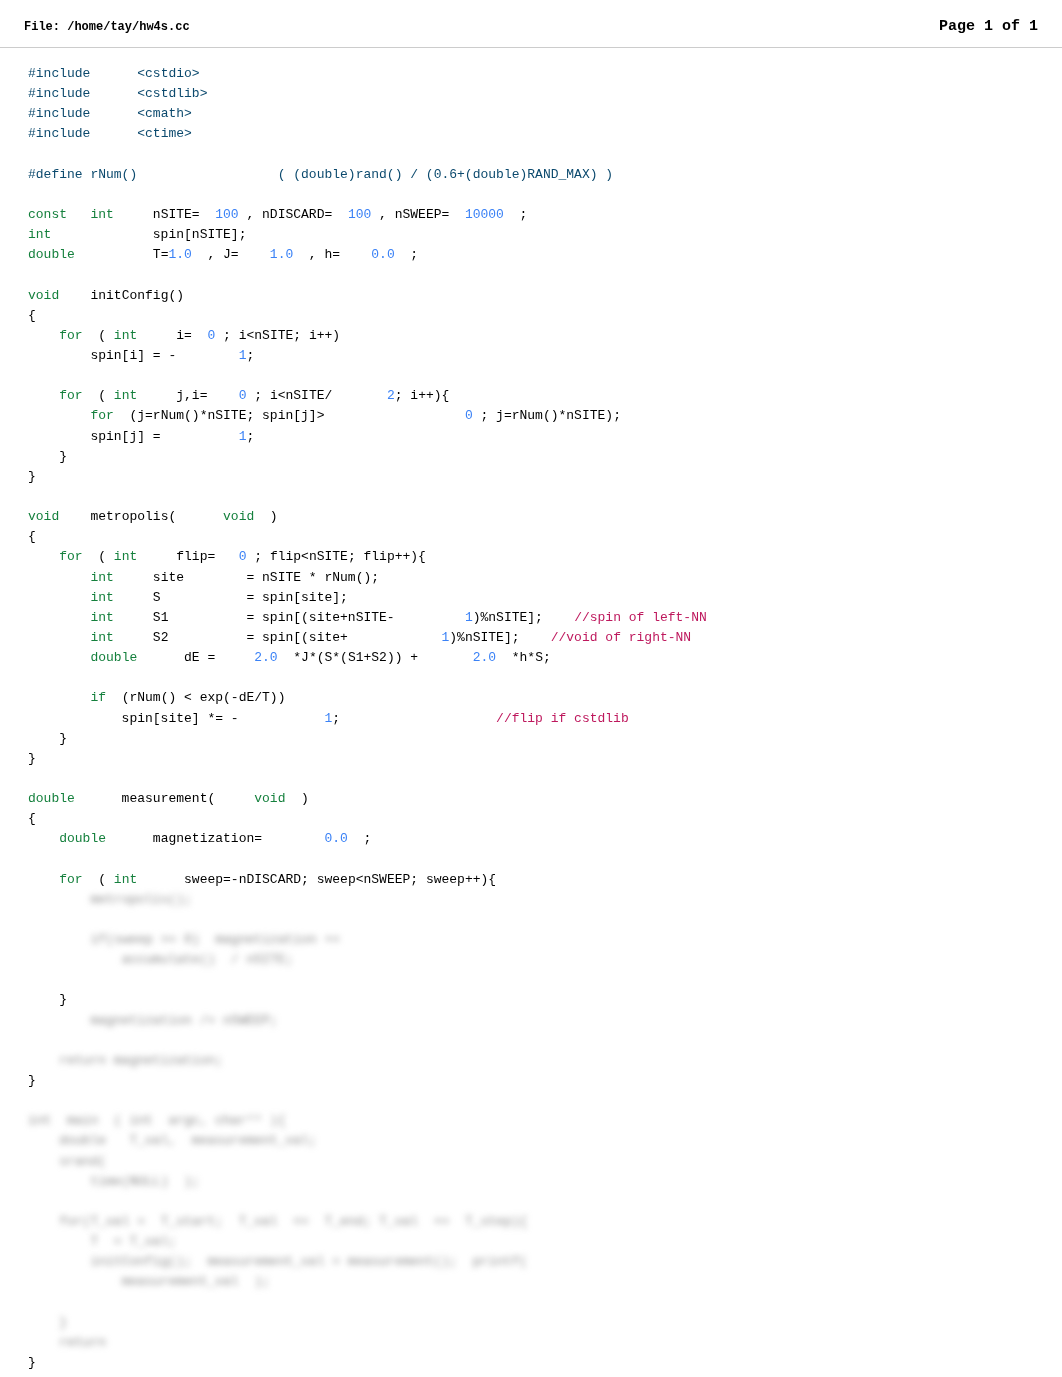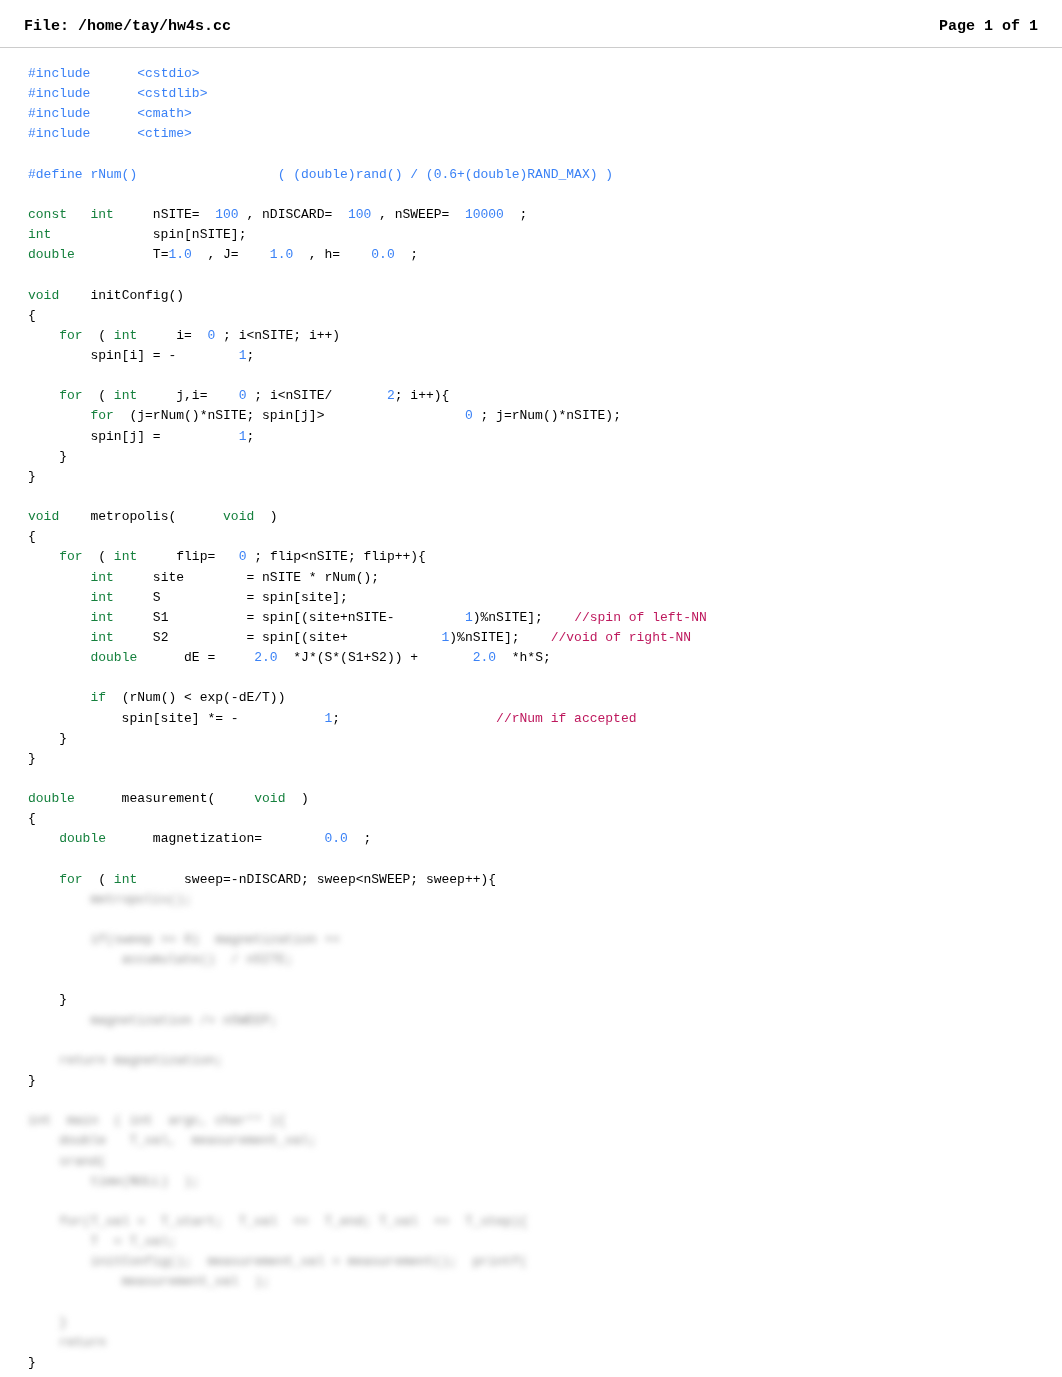--- a/index.html
+++ b/index.html
@@ -12,38 +12,38 @@
       min-height: 1377px;
     }
     .page-header {
       display: flex;
       justify-content: space-between;
       align-items: center;
       padding: 18px 24px 12px 24px;
       border-bottom: 1px solid #ccc;
     }
     .file-title {
-      font-size: 15px;
+      font-size: 12px;
       font-weight: bold;
       color: #000;
     }
     .page-num {
       font-size: 15px;
       font-weight: bold;
       color: #000;
       margin-left: 28px;
     }
     .code-area {
       padding: 16px 28px;
       line-height: 1.55;
       white-space: pre;
       font-size: 13px;
     }
     .kw { color: #15803d; font-weight: normal; }
-    .pp { color: #3b82f6; }
+    .pp { color: #0c4a6e; }
     .num { color: #3b82f6; }
     .cm { color: #be185d; }
     .blurred {
       filter: blur(3px);
       color: #888;
       user-select: none;
     }
   </style>
 </head>
 <body>
@@ -78,21 +78,21 @@
 <span class="kw">void</span>    metropolis(      <span class="kw">void</span>  )
 {
     <span class="kw">for</span>  ( <span class="kw">int</span>     flip=   <span class="num">0</span> ; flip&lt;nSITE; flip++){
         <span class="kw">int</span>     site        = nSITE * rNum();
         <span class="kw">int</span>     S           = spin[site];
         <span class="kw">int</span>     S1          = spin[(site+nSITE-         <span class="num">1</span>)%nSITE];    <span class="cm">//spin of left-NN</span>
         <span class="kw">int</span>     S2          = spin[(site+            <span class="num">1</span>)%nSITE];    <span class="cm">//void of right-NN</span>
         <span class="kw">double</span>      dE =     <span class="num">2.0</span>  *J*(S*(S1+S2)) +       <span class="num">2.0</span>  *h*S;
 
         <span class="kw">if</span>  (rNum() &lt; exp(-dE/T))
-            spin[site] *= -           <span class="num">1</span>;                    <span class="cm">//rNum if accepted</span>
+            spin[site] *= -           <span class="num">1</span>;                    <span class="cm">//flip if cstdlib</span>
     }
 }
 
 <span class="kw">double</span>      measurement(     <span class="kw">void</span>  )
 {
     <span class="kw">double</span>      magnetization=        <span class="num">0.0</span>  ;
 
     <span class="kw">for</span>  ( <span class="kw">int</span>      sweep=-nDISCARD; sweep&lt;nSWEEP; sweep++){
         <span class="blurred">metropolis();</span>
 

